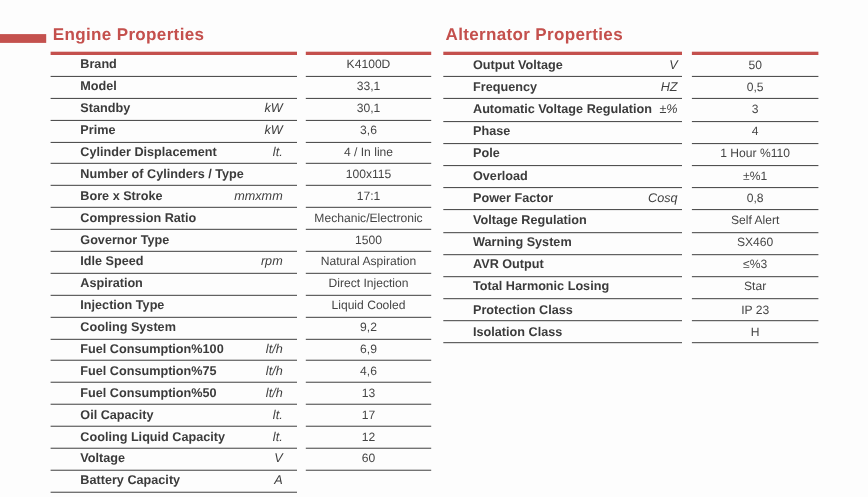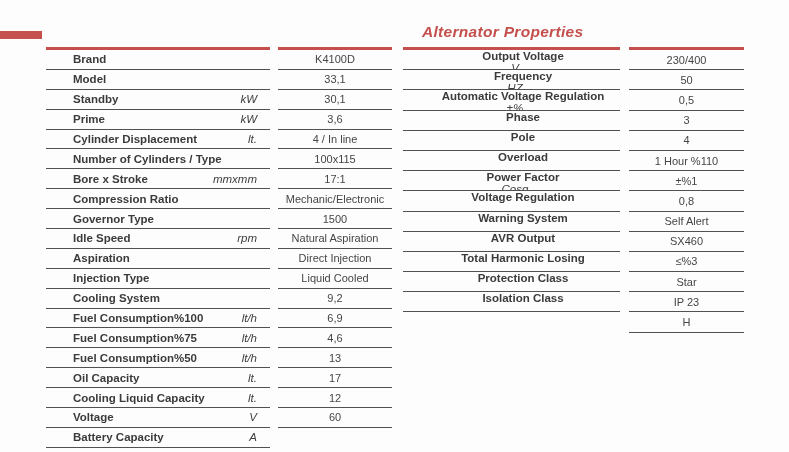--- a/index.html
+++ b/index.html
@@ -27,41 +27,41 @@
     position: absolute;
     margin: 0;
     top: 23px;
     font-size: 15.5px;
     font-weight: bold;
     color: #c4504d;
     letter-spacing: 0.3px;
     white-space: nowrap;
   }
   .engine-title { left: 48px; }
-  .alt-title    { left: 422px; font-style: italic; }
+  .alt-title    { left: 405px; }
 
   .col {
     position: absolute;
     top: 47px;
     border-top: 3px solid #c4504d;
   }
   .engine-labels { left: 46px;  width: 224px; }
   .engine-values { left: 278px; width: 114px; }
   .alt-labels    { left: 403px; width: 217px; }
   .alt-values    { left: 629px; width: 115px; }
 
   .trow {
     box-sizing: border-box;
     border-bottom: 1.4px solid #515151;
     display: flex;
     align-items: center;
     overflow: hidden;
   }
   .engine-labels .trow, .engine-values .trow { height: 19.9px; }
-  .alt-labels .trow,    .alt-values .trow    { height: 20.2px; flex-direction: column; }
+  .alt-labels .trow,    .alt-values .trow    { height: 20.2px; }
 
   .labels .trow {
     justify-content: space-between;
     padding-left: 5px;
     padding-right: 13px;
   }
   .alt-labels .trow { padding-right: 4px; }
 
   .lbl {
     font-weight: bold;
@@ -83,20 +83,21 @@
     color: #454545;
     white-space: nowrap;
   }
 </style>
 </head>
 <body>
 
 <div class="sheet">
   <div class="red-bar"></div>
 
+  <h1 class="section-title engine-title">Engine Properties</h1>
 
   <h1 class="section-title alt-title">Alternator Properties</h1>
 
   <div class="col labels engine-labels">
       <div class="trow">
         <span class="lbl">Brand</span>
         <span class="unit"></span>
       </div>
       <div class="trow">
         <span class="lbl">Model</span>
@@ -286,23 +287,20 @@
         <span class="unit"></span>
       </div>
       <div class="trow">
         <span class="lbl">Isolation Class</span>
         <span class="unit"></span>
       </div>
     </div>
 
   <div class="col values alt-values">
       <div class="trow">
-        <span class="val">230/400</span>
-      </div>
-      <div class="trow">
         <span class="val">50</span>
       </div>
       <div class="trow">
         <span class="val">0,5</span>
       </div>
       <div class="trow">
         <span class="val">3</span>
       </div>
       <div class="trow">
         <span class="val">4</span>

